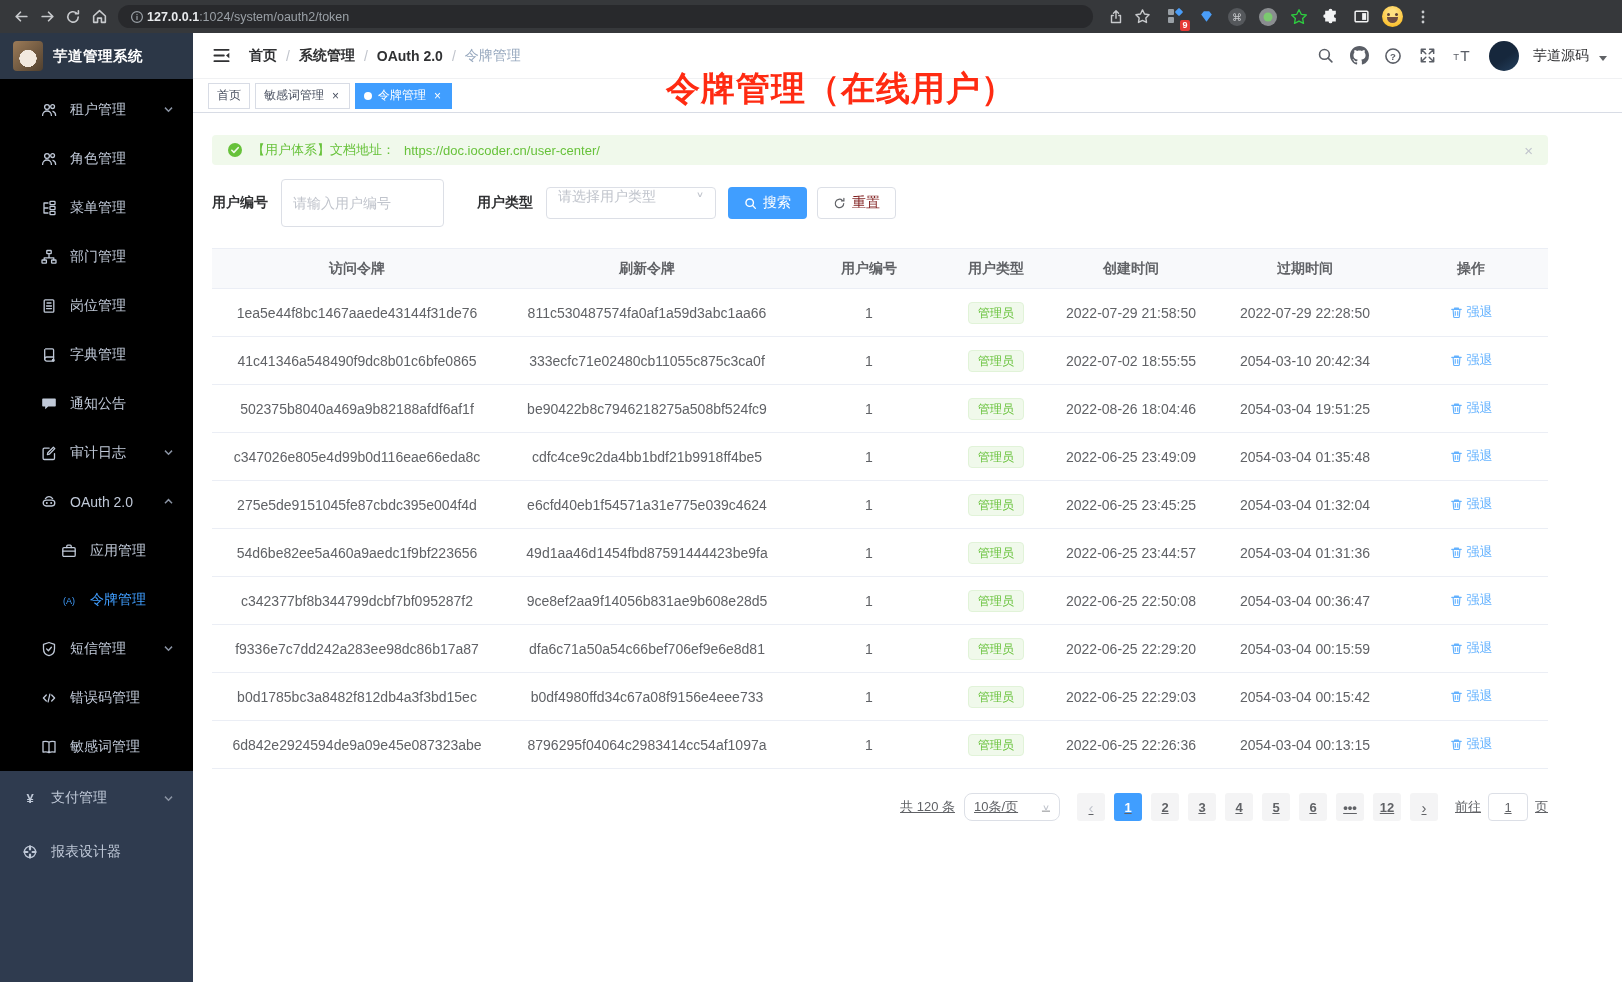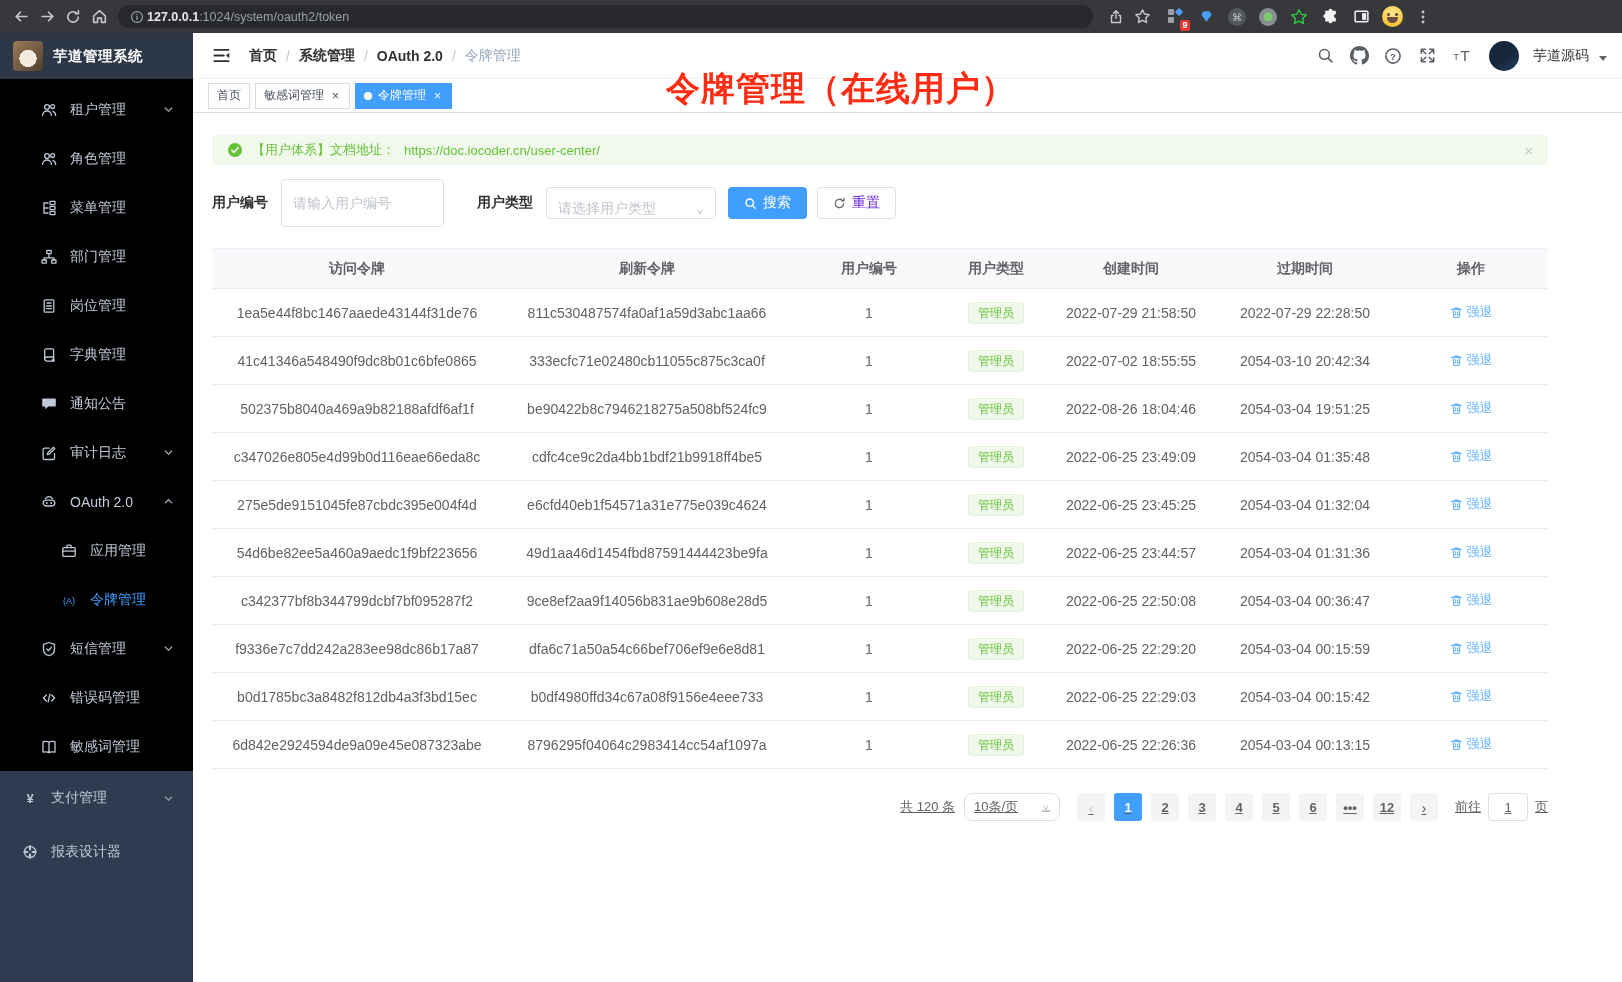--- a/index.html
+++ b/index.html
@@ -63,25 +63,25 @@
 
   .alert{height:30px;background:#f0f9eb;border-radius:4px;display:flex;align-items:center;gap:9px;padding:0 15px;color:#67c23a;font-size:13px;}
   .alert a{color:#67c23a;text-decoration:none;cursor:pointer;}
   .alert .aclose{margin-left:auto;color:#c0c4cc;font-size:15px;cursor:pointer;}
 
   .filters{display:flex;align-items:center;margin-top:14px;font-size:14px;}
   .f-label{font-weight:700;color:#303133;margin-right:13px;}
   .f-input{width:163px;height:48px;border:1px solid #dcdfe6;border-radius:4px;padding:0 11px;font-size:14px;color:#606266;outline:none;font-family:inherit;}
   .f-input::placeholder{color:#c0c4cc;}
   .f-sp{width:33px;}
-  .f-select{width:170px;height:32px;border:1px solid #dcdfe6;border-radius:4px;display:flex;align-items:flex-end;justify-content:space-between;padding:0 11px;color:#c0c4cc;cursor:pointer;background:#fff;}
+  .f-select{width:170px;height:32px;border:1px solid #dcdfe6;border-radius:4px;display:flex;align-items:flex-start;justify-content:space-between;padding:0 11px;color:#c0c4cc;cursor:pointer;background:#fff;}
   .sel-caret{color:#c0c4cc;font-size:11px;transform:scaleY(.72);}
   .btn{height:32px;border-radius:4px;font-size:14px;display:inline-flex;align-items:center;gap:6px;padding:0 15px;cursor:pointer;border:1px solid transparent;font-family:inherit;background:none;}
   .btn-primary{background:#409eff;color:#fff;margin-left:12px;}
-  .btn-plain{background:#fff;border-color:#dcdfe6;color:#6d28d9;margin-left:10px;}
+  .btn-plain{background:#fff;border-color:#dcdfe6;color:#7f1d1d;margin-left:10px;}
 
   table.tokens{margin-top:21px;width:1336px;border-collapse:collapse;font-size:14px;color:#606266;table-layout:fixed;}
   .tokens thead th{height:40px;background:#f8f9fb;border-top:1px solid #ebeef5;border-bottom:1px solid #ebeef5;font-weight:700;color:#606266;text-align:center;font-size:14px;}
   .tokens tbody td{height:48px;border-bottom:1px solid #ebeef5;text-align:center;white-space:nowrap;overflow:hidden;}
   .badge-admin{display:inline-block;height:22px;line-height:21px;padding:0 9px;background:#f0f9eb;border:1px solid #e1f3d8;border-radius:4px;color:#67c23a;font-size:12px;}
   .action-link{color:#64b2ff;font-size:13px;display:inline-flex;align-items:center;gap:4px;cursor:pointer;}
 
   .pagination{margin-top:24px;display:flex;align-items:center;justify-content:flex-end;gap:9px;font-size:13px;color:#606266;padding-bottom:24px;text-decoration:underline;}
   .page-size{width:96px;height:28px;border:1px solid #dcdfe6;border-radius:8px;display:flex;align-items:center;justify-content:space-between;padding:0 9px;background:#fff;cursor:pointer;margin-right:8px;}
   .pg-btn{min-width:28px;height:28px;border-radius:3px;background:#f4f4f5;display:flex;align-items:center;justify-content:center;font-weight:700;color:#606266;cursor:pointer;padding:0 4px;}

